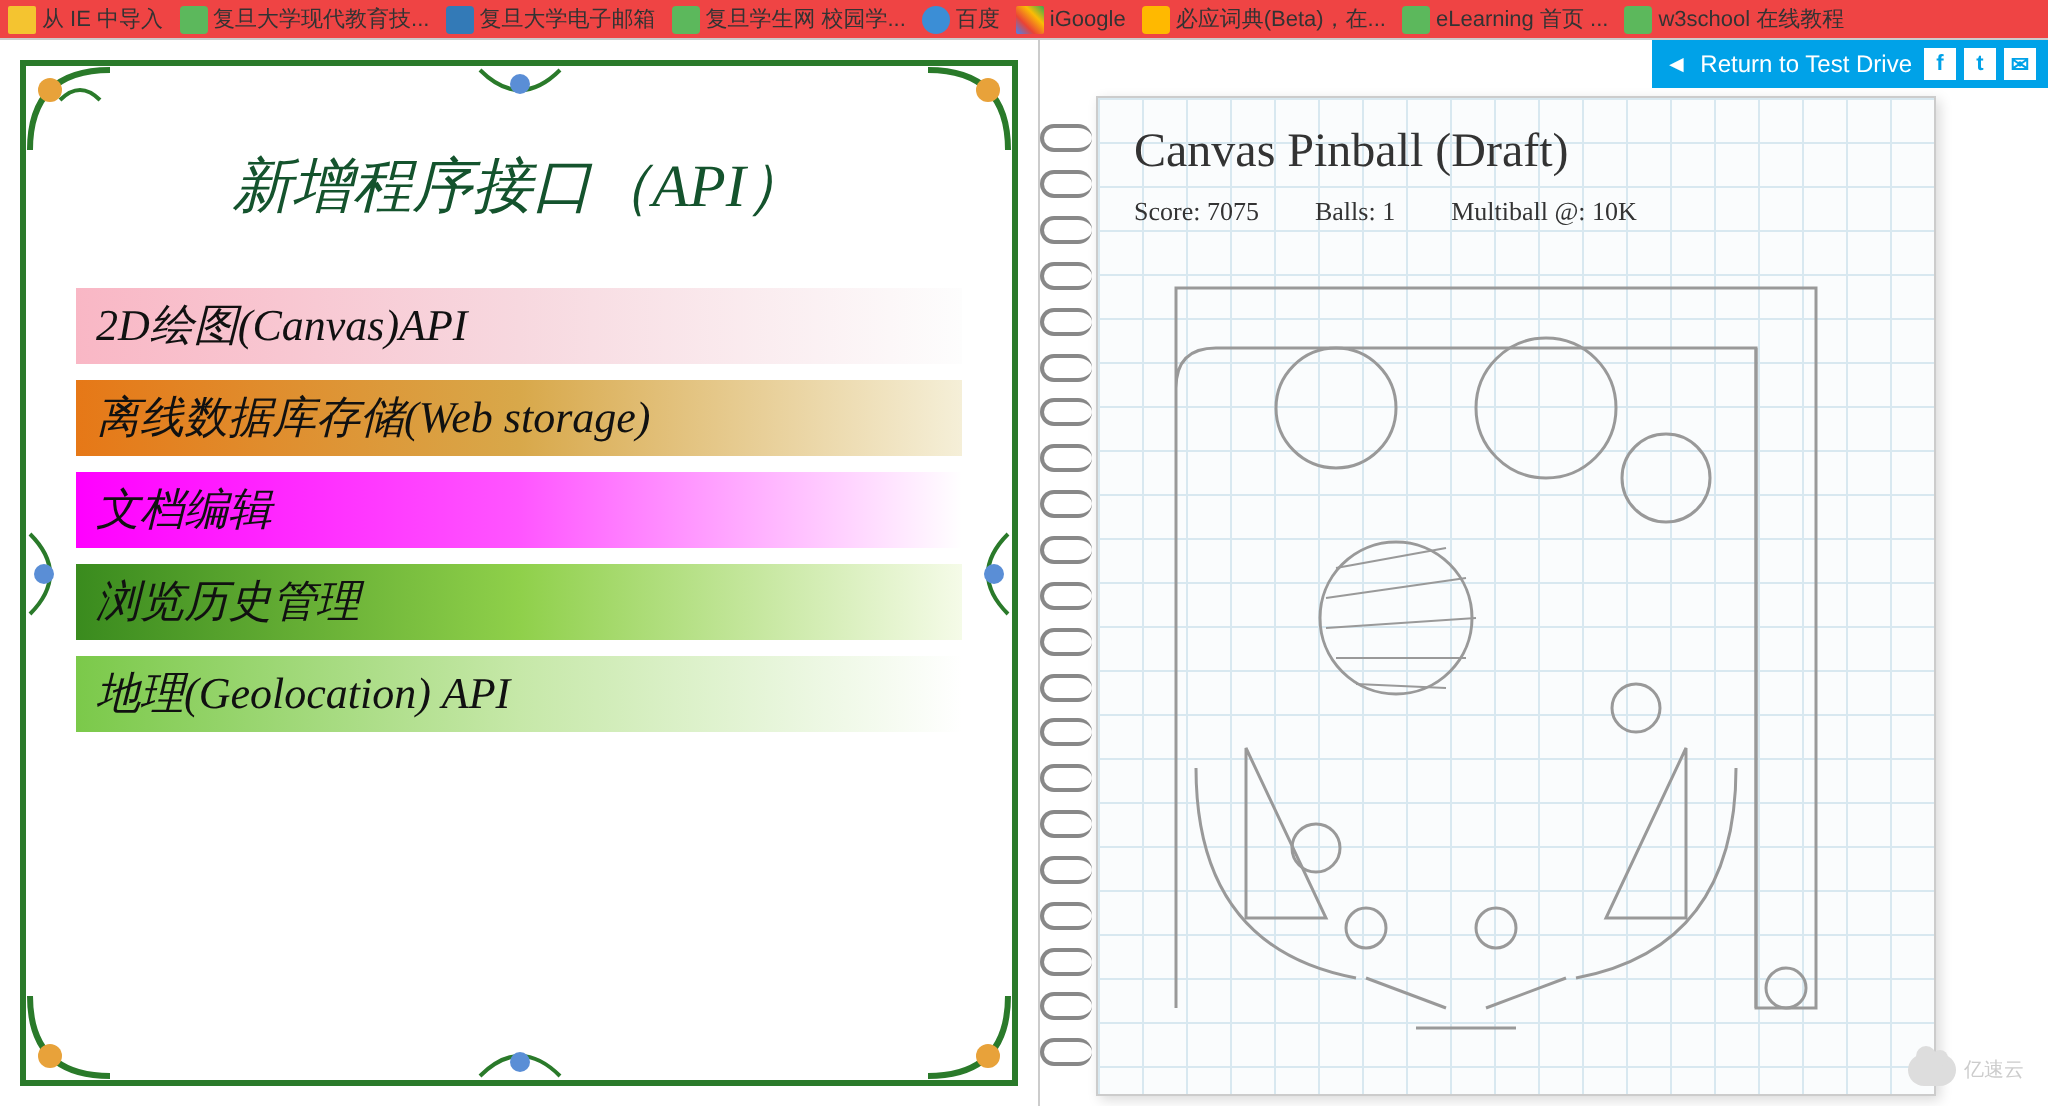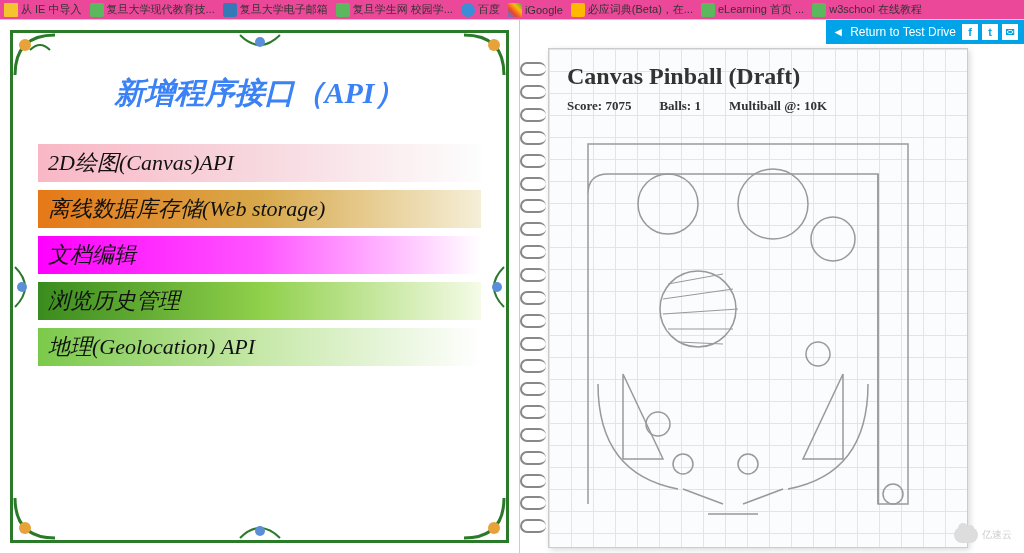--- a/index.html
+++ b/index.html
@@ -1,18 +1,18 @@
 <!DOCTYPE html>
 <html><head>
 <meta charset="utf-8">
 <style>
 * { margin: 0; padding: 0; box-sizing: border-box; }
 body { font-family: Arial, sans-serif; background: #f0f0f0; width: 1024px; height: 553px; overflow: hidden; position: relative; }
 
-.bookmarks { background: #ec4899; height: 20px; display: flex; align-items: center; padding: 0 4px; gap: 8px; font-size: 11px; color: #333; border-bottom: 1px solid #ccc; }
+.bookmarks { background: #ef4444; height: 20px; display: flex; align-items: center; padding: 0 4px; gap: 8px; font-size: 11px; color: #333; border-bottom: 1px solid #ccc; }
 .bm-item { display: flex; align-items: center; gap: 3px; cursor: pointer; white-space: nowrap; }
 .bm-icon { width: 14px; height: 14px; display: inline-block; }
 .folder-icon { background: #f4c430; border-radius: 1px; }
 .green-icon { background: #5cb85c; border-radius: 2px; }
 .blue-icon { background: #337ab7; border-radius: 2px; }
 .ie-icon { background: #3b8ed6; border-radius: 50%; }
 .google-icon { background: linear-gradient(45deg,#4285f4,#ea4335,#fbbc05,#34a853); border-radius: 1px; }
 .bing-icon { background: #ffb900; border-radius: 2px; }
 
 .content { display: flex; height: 533px; }
@@ -24,37 +24,37 @@
 .c-tl { top: -3px; left: -3px; }
 .c-tr { top: -3px; right: -3px; transform: scaleX(-1); }
 .c-bl { bottom: -3px; left: -3px; transform: scaleY(-1); }
 .c-br { bottom: -3px; right: -3px; transform: scale(-1,-1); }
 .side-orn { position: absolute; width: 30px; height: 60px; }
 .s-t { top: -3px; left: 50%; transform: translateX(-50%); width: 60px; height: 30px; }
 .s-b { bottom: -3px; left: 50%; transform: translateX(-50%); width: 60px; height: 30px; }
 .s-l { left: -3px; top: 50%; transform: translateY(-50%); }
 .s-r { right: -3px; top: 50%; transform: translateY(-50%); }
 
-.title-main { font-family: "STKaiti","KaiTi","楷体",cursive; font-size: 30px; font-weight: bold; color: #3b82f6; text-align: center; margin: 10px 0 30px; font-style: italic; }
+.title-main { font-family: "STKaiti","KaiTi","楷体",cursive; font-size: 30px; font-weight: normal; color: #14532d; text-align: center; margin: 10px 0 30px; font-style: italic; }
 
 .api-list { display: flex; flex-direction: column; gap: 8px; }
 .api-item { font-family: "STKaiti","KaiTi","楷体",cursive; font-size: 22px; font-style: italic; color: #111; padding: 6px 10px; height: 38px; display: flex; align-items: center; }
 .g1 { background: linear-gradient(90deg,#f9b7c5,#f7d8df,#fdfdfd); }
 .g2 { background: linear-gradient(90deg,#fff25c,#c0a8d8,#5b3a96); }
 .g3 { background: linear-gradient(90deg,#e67817,#d8a84a,#f5efd8); }
 .g4 { background: linear-gradient(90deg,#ff00ff,#ff55ff,#fff); }
 .g5 { background: linear-gradient(90deg,#3a8b1e,#8fd04a,#f5fbe8); }
 .g6 { background: linear-gradient(90deg,#7bc94a,#c6e8a8,#fff); }
 
 .right-panel { flex: 1; background: #fff; display: flex; position: relative; }
 .return-bar { position: absolute; top: 0; right: 0; height: 24px; background: #00a2e8; color: #fff; display: flex; align-items: center; padding: 0 6px; font-size: 12px; gap: 6px; z-index: 10; }
 .soc-icons { display: flex; gap: 4px; align-items: center; }
 .soc-icon { width: 16px; height: 16px; background: #fff; color: #00a2e8; display: flex; align-items: center; justify-content: center; font-size: 11px; font-weight: bold; }
 
-.notebook { margin: 28px 0 0 10px; width: 440px; height: 360px; position: relative; font-weight: bold; }
+.notebook { margin: 28px 0 0 10px; width: 440px; height: 360px; position: relative; }
 .spiral { position: absolute; left: -10px; top: 10px; width: 30px; height: 480px; display: flex; flex-direction: column; justify-content: space-around; }
 .spiral span { width: 26px; height: 14px; border: 2px solid #888; border-radius: 12px 12px 12px 12px; border-right: none; background: #fff; }
 .paper { position: absolute; left: 18px; top: 0; width: 420px; height: 500px; background: #fafcfd; background-image: linear-gradient(#d8e8f0 1px, transparent 1px), linear-gradient(90deg, #d8e8f0 1px, transparent 1px); background-size: 22px 22px; border: 1px solid #ccc; padding: 14px 18px; box-shadow: 2px 2px 6px rgba(0,0,0,0.15); }
 .game-title { font-family: "Segoe Script","Comic Sans MS",cursive; font-size: 24px; color: #333; margin-bottom: 8px; }
 .game-stats { font-family: "Segoe Script","Comic Sans MS",cursive; font-size: 13px; color: #333; display: flex; gap: 28px; margin-bottom: 10px; }
 .board { width: 100%; height: 400px; }
 .board line, .board circle, .board path, .board polygon { stroke: #999; stroke-width: 1.5; fill: none; }
 .board .hatch { stroke-width: 1; }
 
 .watermark { position: absolute; right: 12px; bottom: 10px; color: #ccc; font-size: 10px; display: flex; align-items: center; gap: 4px; }

